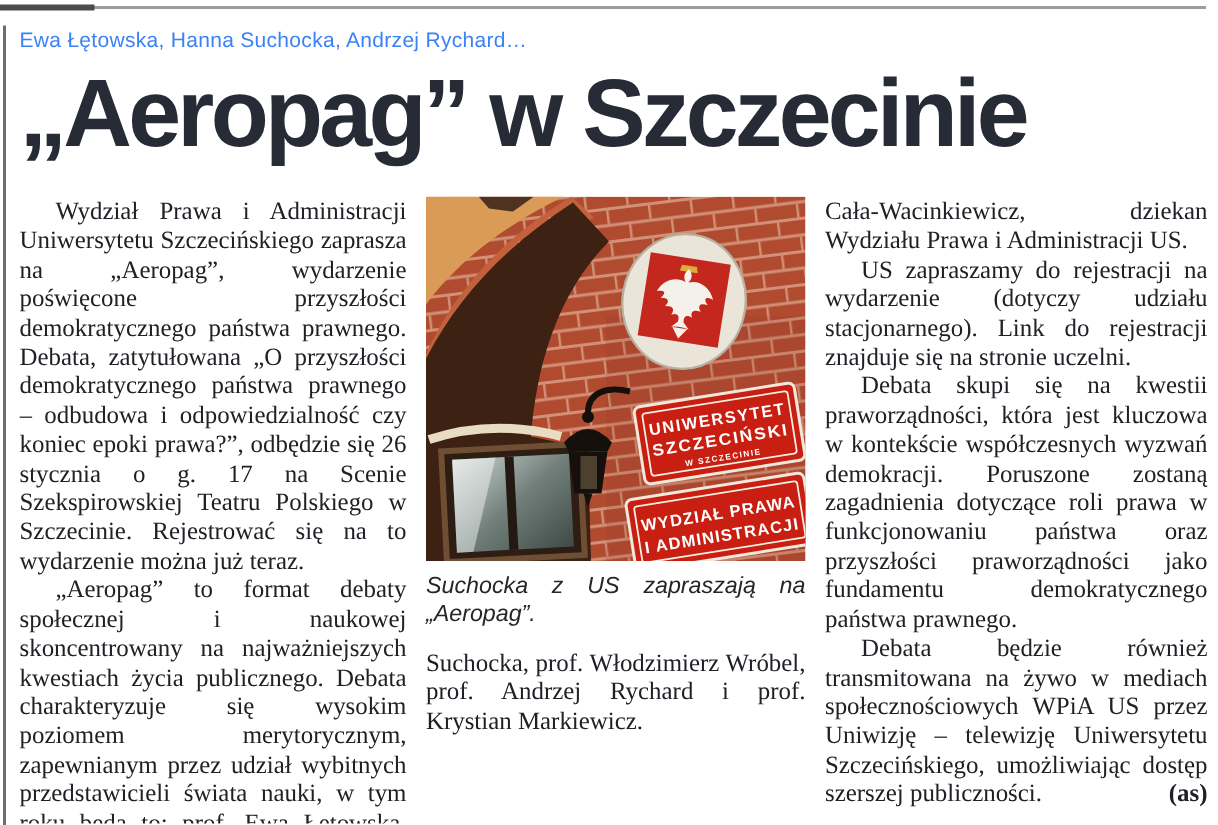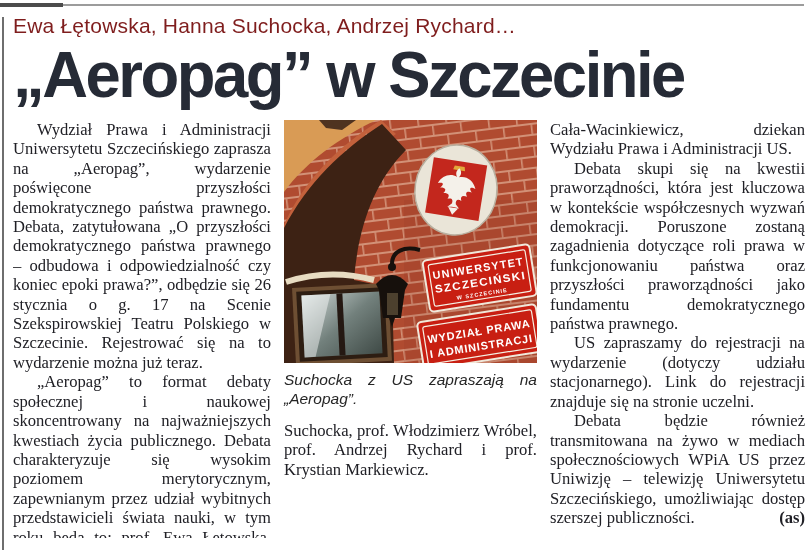--- a/index.html
+++ b/index.html
@@ -8,29 +8,29 @@
     position:relative; font-family:"Liberation Serif", serif;
   }
   .top-rule   { position:absolute; top:4px; left:0; width:804px; height:2px; background:#9c9c9c; }
   .top-rule-dark { position:absolute; top:3px; left:0; width:63px; height:4px; background:#4c4c4c; }
   .left-rule  { position:absolute; top:17px; left:2px; width:2px; height:533px; background:#6e6e6e; }
 
   .content { position:absolute; left:13px; top:13px; width:792px; }
 
   .kicker {
     font-family:"Liberation Sans", sans-serif;
-    font-size:21px; line-height:26px; color:#7f1d1d; letter-spacing:0.2px;
+    font-size:14px; line-height:26px; color:#3b82f6; letter-spacing:0.2px;
   }
   .headline {
     font-family:"Liberation Sans", sans-serif; font-weight:bold;
     font-size:64px; line-height:66px; letter-spacing:-2.5px; color:#262b36;
     margin-top:3px; white-space:nowrap; transform:scaleX(0.99); transform-origin:left center;
   }
 
-  .cols { display:flex; gap:13px; margin-top:12px; height:418px; overflow:hidden; }
+  .cols { display:flex; gap:13px; margin-top:23px; height:418px; overflow:hidden; }
   .col  { text-align:justify; font-size:16.6px; line-height:19.4px; color:#202026; }
   .col1 { width:260px; }
   .col2 { width:253px; }
   .col3 { width:257px; }
   .col p { margin:0; }
   .col p.ind { text-indent:24px; }
 
   .photo { width:253px; height:243px; display:block; }
 
   .caption {
@@ -152,22 +152,22 @@
 
       <div class="caption">
         <span>Suchocka z US zapraszają na „Aeropag”.</span>
       </div>
 
       <p>Suchocka, prof. Włodzimierz Wróbel, prof. Andrzej Rychard i prof. Krystian Markiewicz.</p>
     </div>
 
     <div class="col col3">
       <p>Cała-Wacinkiewicz, dziekan Wydziału Prawa i Administracji US.</p>
+      <p class="ind">US zapraszamy do rejestracji na wydarzenie (dotyczy udziału stacjonarnego). Link do rejestracji znajduje się na stronie uczelni.</p>
       <p class="ind">Debata skupi się na kwestii praworządności, która jest kluczowa w kontekście współczesnych wyzwań demokracji. Poruszone zostaną zagadnienia dotyczące roli prawa w funkcjonowaniu państwa oraz przyszłości praworządności jako fundamentu demokratycznego państwa prawnego.</p>
-      <p class="ind">US zapraszamy do rejestracji na wydarzenie (dotyczy udziału stacjonarnego). Link do rejestracji znajduje się na stronie uczelni.</p>
       <p class="ind sig-par">
         <span>Debata będzie również transmitowana na żywo w mediach społecznościowych WPiA US przez Uniwizję – telewizję Uniwersytetu Szczecińskiego, umożliwiając dostęp szerszej publiczności.</span>
         <span class="sig">(as)</span>
       </p>
     </div>
 
   </div>
 </div>
 
 </body></html>

